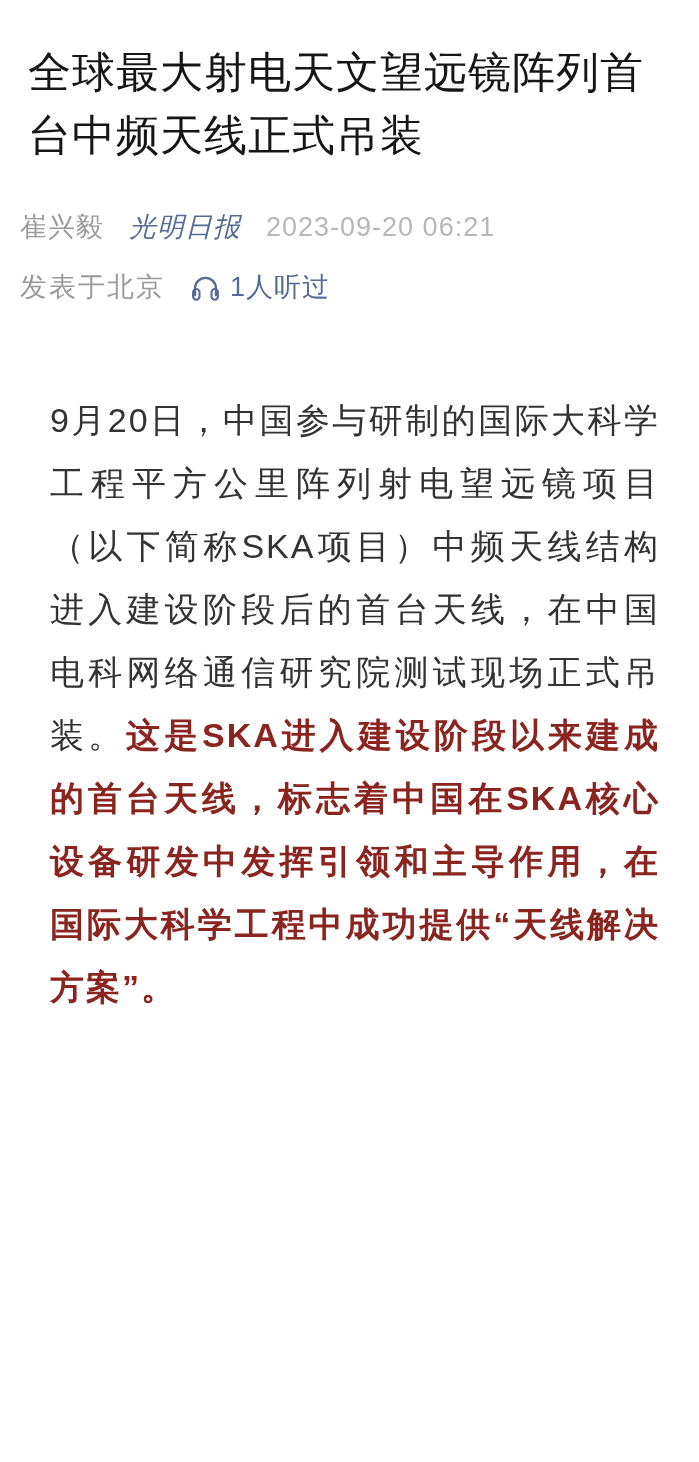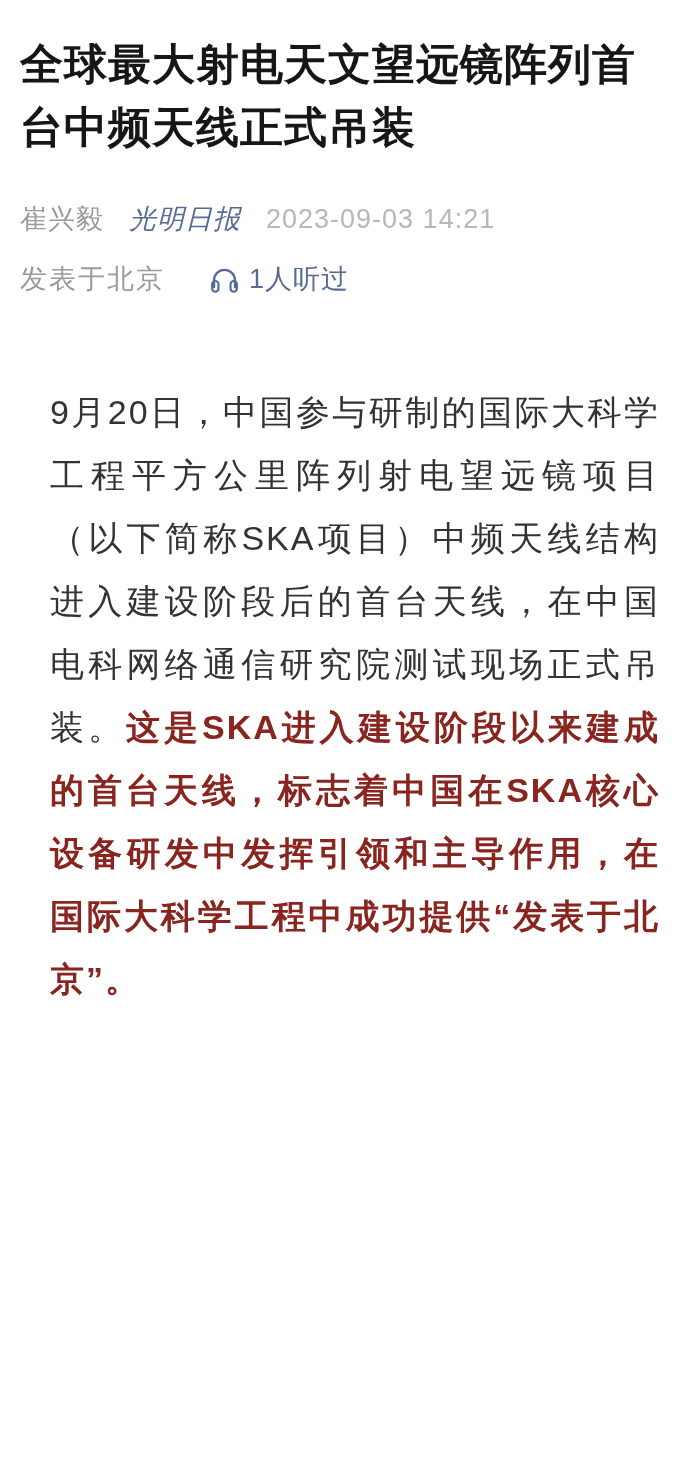--- a/index.html
+++ b/index.html
@@ -13,25 +13,25 @@
   .page {
     box-sizing: border-box;
     width: 699px;
     height: 1462px;
     padding: 33px 20px 0 20px;
     font-family: "Liberation Sans", "DejaVu Sans", sans-serif;
     background: #ffffff;
     overflow: hidden;
   }
   .title {
-    margin: 0;
+    margin: 8px;
     font-size: 43px;
     line-height: 63px;
     letter-spacing: 1px;
-    font-weight: 700;
+    font-weight: 400;
     color: #161616;
   }
   .meta-row1 {
     margin-top: 42px;
     display: flex;
     align-items: center;
     gap: 25px;
     font-size: 27px;
     line-height: 36px;
     letter-spacing: 1px;
@@ -43,21 +43,21 @@
     font-weight: 500;
     text-decoration: none;
     cursor: pointer;
     font-style: italic;
   }
   .date { color: #b7b7b7; }
   .meta-row2 {
     margin-top: 24px;
     display: flex;
     align-items: center;
-    gap: 44px;
+    gap: 25px;
     font-size: 27px;
     line-height: 36px;
     letter-spacing: 2px;
     white-space: nowrap;
   }
   .location { color: #9a9a9a; }
   .listen {
     display: inline-flex;
     align-items: center;
     gap: 9px;
@@ -88,34 +88,34 @@
 </head>
 <body>
 
 <div class="page">
 
   <h1 class="title">全球最大射电天文望远镜阵列首台中频天线正式吊装</h1>
 
   <div class="meta-row1">
     <span class="author">崔兴毅</span>
     <a class="source">光明日报</a>
-    <span class="date">2023-09-03 14:21</span>
+    <span class="date">2023-09-20 06:21</span>
   </div>
 
   <div class="meta-row2">
     <span class="location">发表于北京</span>
     <span class="listen">
       <span>
         <svg width="31" height="31" viewBox="0 0 32 32" fill="none">
           <path d="M5.2 24 V16.8 a10.8 10.8 0 0 1 21.6 0 V24" stroke="#576b95" stroke-width="2.4" stroke-linecap="round" fill="none"></path>
           <rect x="3.2" y="17.6" width="6.6" height="11" rx="3.3" stroke="#576b95" stroke-width="2.2" fill="none"></rect>
           <rect x="22.2" y="17.6" width="6.6" height="11" rx="3.3" stroke="#576b95" stroke-width="2.2" fill="none"></rect>
         </svg>
       </span>
       <span>1人听过</span>
     </span>
   </div>
 
   <div class="article-body">
-      <p><span class="seg-normal">9月20日，中国参与研制的国际大科学工程平方公里阵列射电望远镜项目（以下简称SKA项目）中频天线结构进入建设阶段后的首台天线，在中国电科网络通信研究院测试现场正式吊装。</span><span class="seg-em-red">这是SKA进入建设阶段以来建成的首台天线，标志着中国在SKA核心设备研发中发挥引领和主导作用，在国际大科学工程中成功提供“发表于北京”。</span></p>
+      <p><span class="seg-normal">9月20日，中国参与研制的国际大科学工程平方公里阵列射电望远镜项目（以下简称SKA项目）中频天线结构进入建设阶段后的首台天线，在中国电科网络通信研究院测试现场正式吊装。</span><span class="seg-em-red">这是SKA进入建设阶段以来建成的首台天线，标志着中国在SKA核心设备研发中发挥引领和主导作用，在国际大科学工程中成功提供“天线解决方案”。</span></p>
     </div>
 
 </div>
 
 </body></html>

